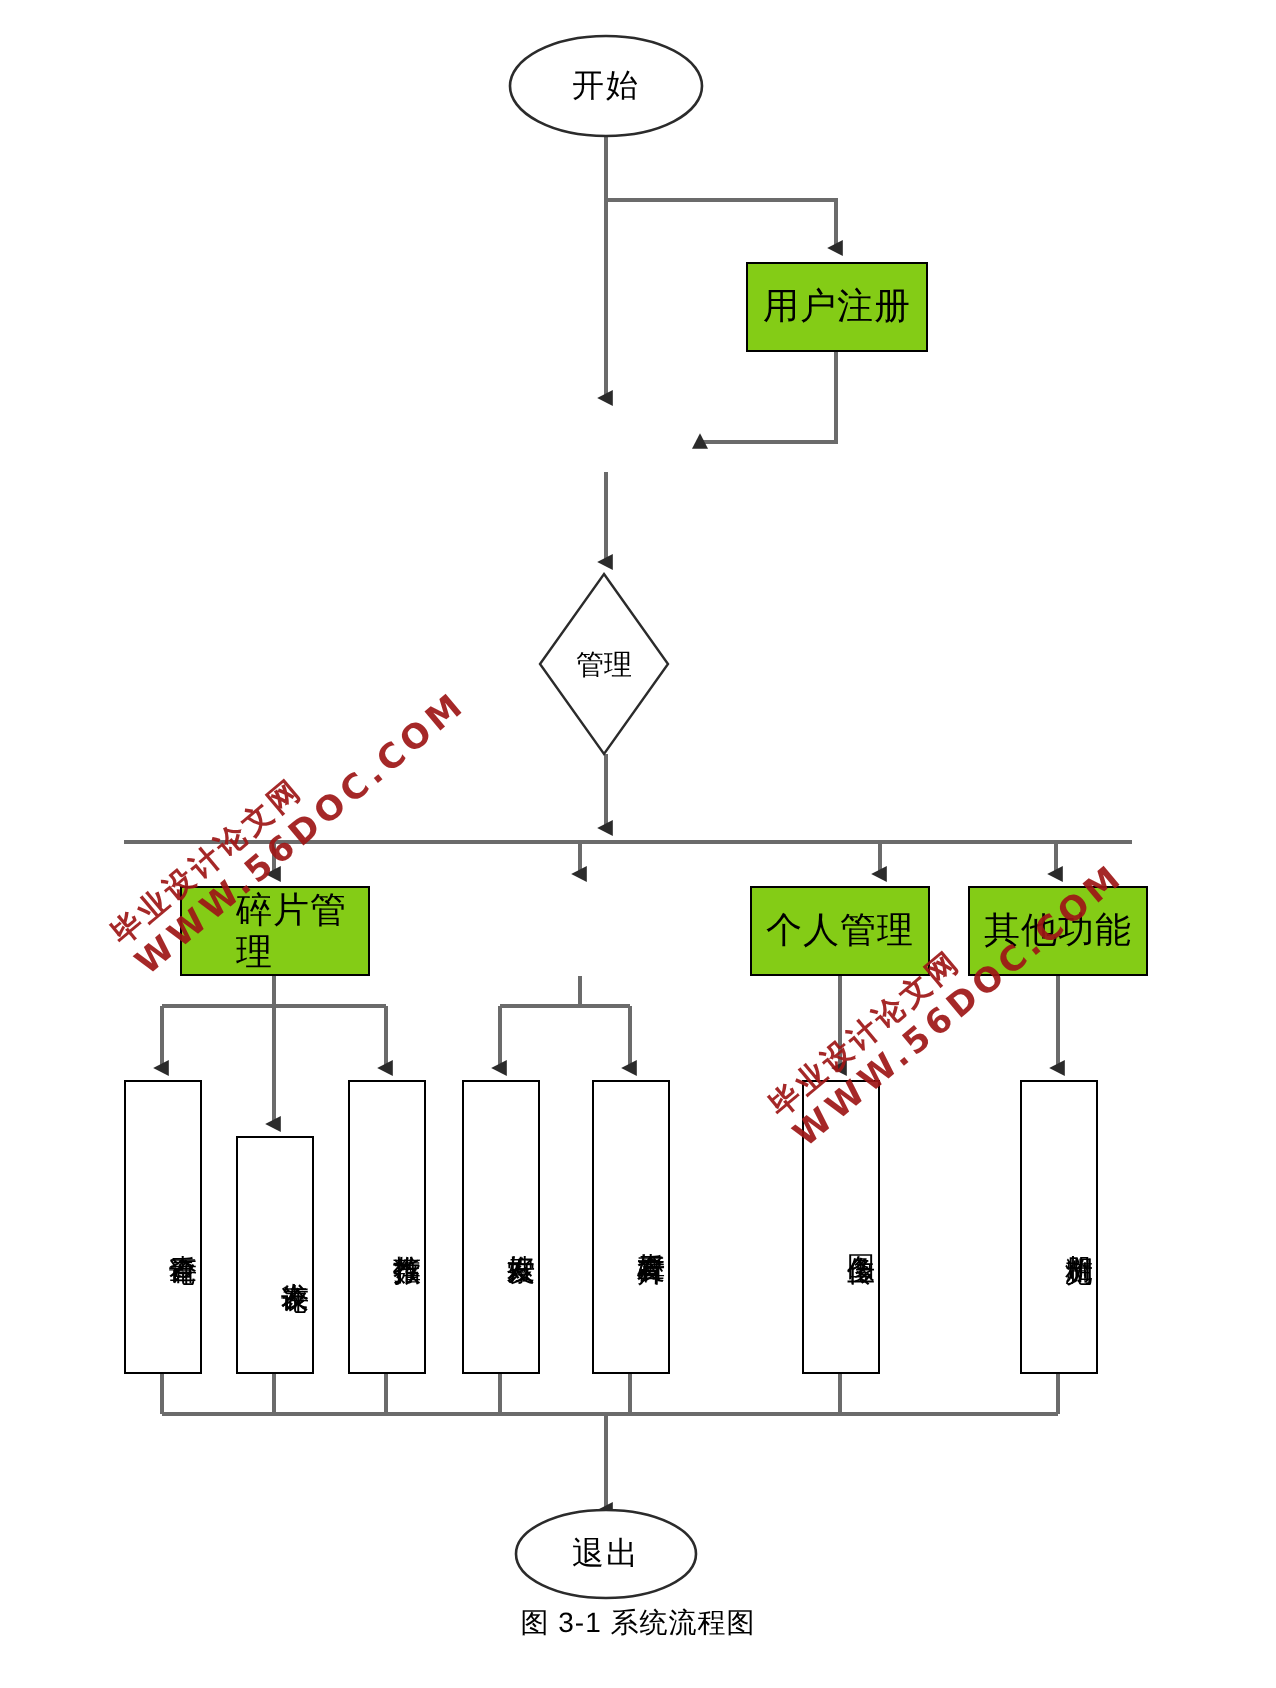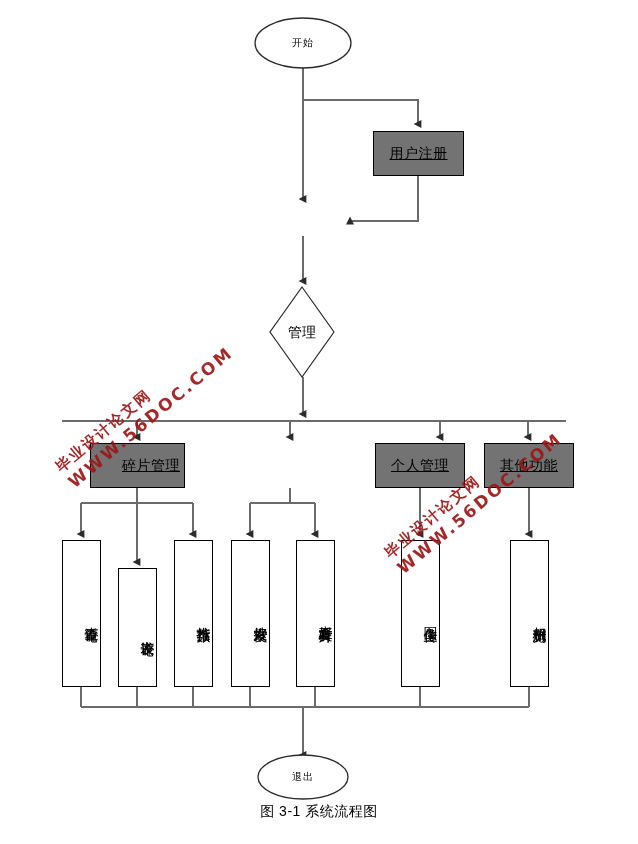--- a/index.html
+++ b/index.html
@@ -5,34 +5,34 @@
   html,body{margin:0;padding:0;background:#ffffff;}
   body{
     width:638px;height:844px;position:relative;overflow:hidden;
     font-family:"Liberation Sans","DejaVu Sans",sans-serif;
     color:#000;
   }
   #canvas{position:absolute;inset:0;width:638px;height:844px;}
   svg.layer{position:absolute;left:0;top:0;width:638px;height:844px;}
   .node{position:absolute;box-sizing:border-box;display:flex;align-items:center;justify-content:center;}
   .box{
-    border:1px solid #000;background:#737373;
-    font-size:14px;line-height:1.15;letter-spacing:0.5px;text-decoration:underline;
+    border:1px solid #000;background:#84cc16;
+    font-size:18px;line-height:1.15;letter-spacing:0.5px;
   }
   .vbox{
     border:1px solid #000;background:#fff;
     font-size:14px;line-height:1.28;letter-spacing:0.5px;
     writing-mode:vertical-rl;text-orientation:upright;
     align-items:flex-start;justify-content:center;padding-top:6px;
   }
   .diamond-label{
     font-size:14px;line-height:1.25;text-align:center;
     width:44px;
   }
-  .ellipse-label{font-size:10px;letter-spacing:1px;}
+  .ellipse-label{font-size:16px;letter-spacing:1px;}
   .caption{
     position:absolute;width:100%;text-align:center;
     font-size:14px;letter-spacing:0.5px;
   }
   .wm{
     position:absolute;color:#9e1616;font-weight:bold;
     font-family:"DejaVu Sans",sans-serif;
     line-height:1.28;white-space:nowrap;
     transform-origin:0 0;
     pointer-events:none;opacity:0.92;

